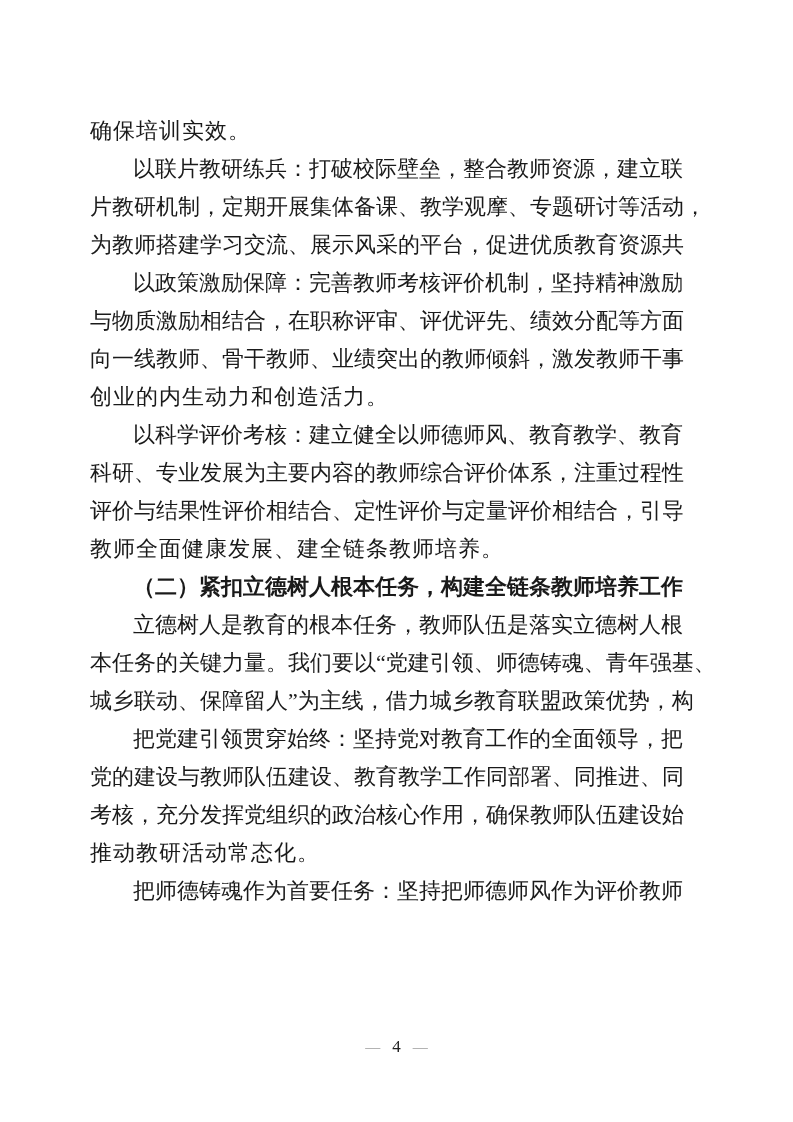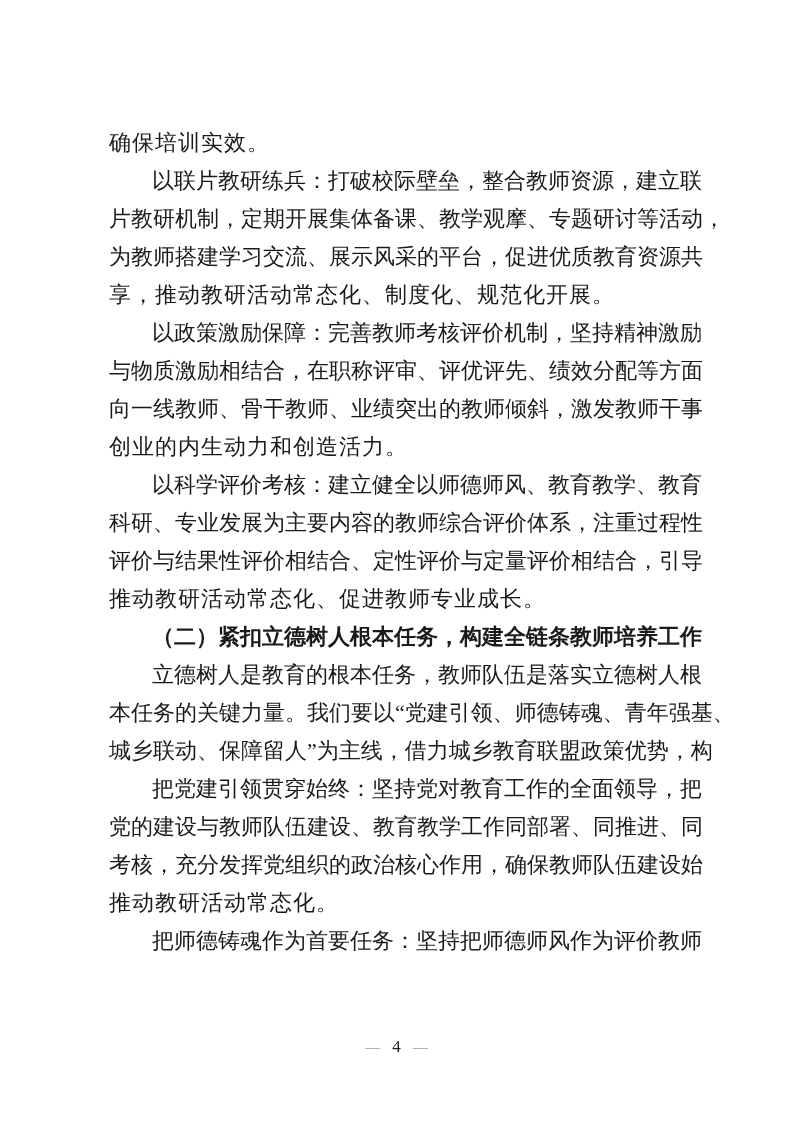--- a/index.html
+++ b/index.html
@@ -11,24 +11,23 @@
     position: relative;
     width: 793px;
     height: 1122px;
     margin: 0 auto;
     background: #ffffff;
     overflow: hidden;
     font-family: "Liberation Serif", "DejaVu Serif", serif;
   }
   .doc-body {
     position: absolute;
-    left: 109px;
+    left: 90px;
     top: 112px;
     width: 585px;
-    margin-top: 12px;
   }
   .line {
     height: 38px;
     line-height: 38px;
     font-size: 22px;
     color: #1a1a1a;
     letter-spacing: 1px;
     white-space: nowrap;
   }
   .line.fill {
@@ -156,21 +155,20 @@
         <span class="char">促</span>
         <span class="char">进</span>
         <span class="char">优</span>
         <span class="char">质</span>
         <span class="char">教</span>
         <span class="char">育</span>
         <span class="char">资</span>
         <span class="char">源</span>
         <span class="char">共</span>
       </div>
-      <div class="line">享，推动教研活动常态化、制度化、规范化开展。</div>
       <div class="line fill">
         <span class="indent-spacer"></span>
         <span class="char">以</span>
         <span class="char">政</span>
         <span class="char">策</span>
         <span class="char">激</span>
         <span class="char">励</span>
         <span class="char">保</span>
         <span class="char">障</span>
         <span class="char">：</span>
@@ -330,21 +328,21 @@
         <span class="char">量</span>
         <span class="char">评</span>
         <span class="char">价</span>
         <span class="char">相</span>
         <span class="char">结</span>
         <span class="char">合</span>
         <span class="char">，</span>
         <span class="char">引</span>
         <span class="char">导</span>
       </div>
-      <div class="line">推动教研活动常态化、促进教师专业成长。</div>
+      <div class="line">教师全面健康发展、建全链条教师培养。</div>
       <div class="line bold fill">
         <span class="indent-spacer"></span>
         <span class="char">（</span>
         <span class="char">二</span>
         <span class="char">）</span>
         <span class="char">紧</span>
         <span class="char">扣</span>
         <span class="char">立</span>
         <span class="char">德</span>
         <span class="char">树</span>

